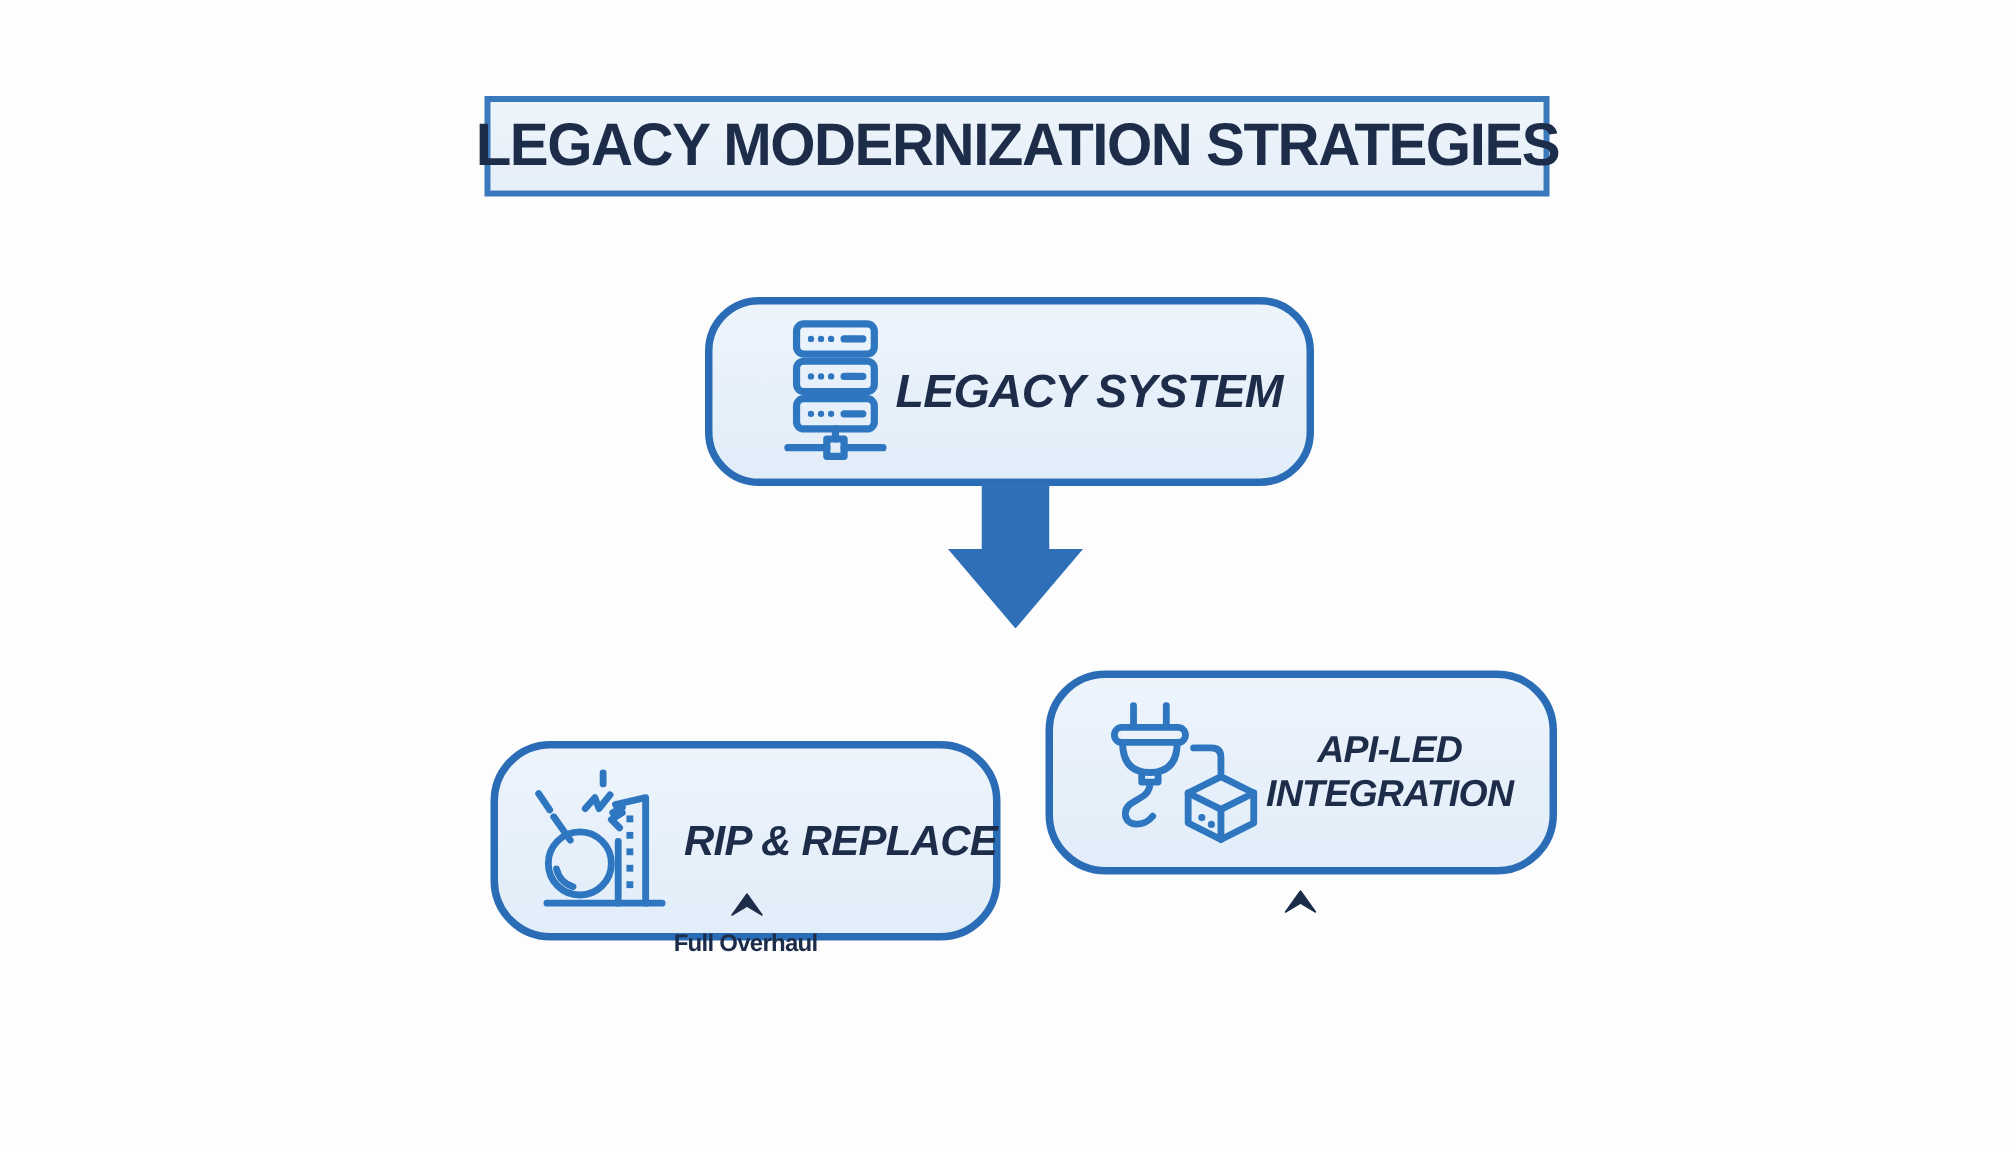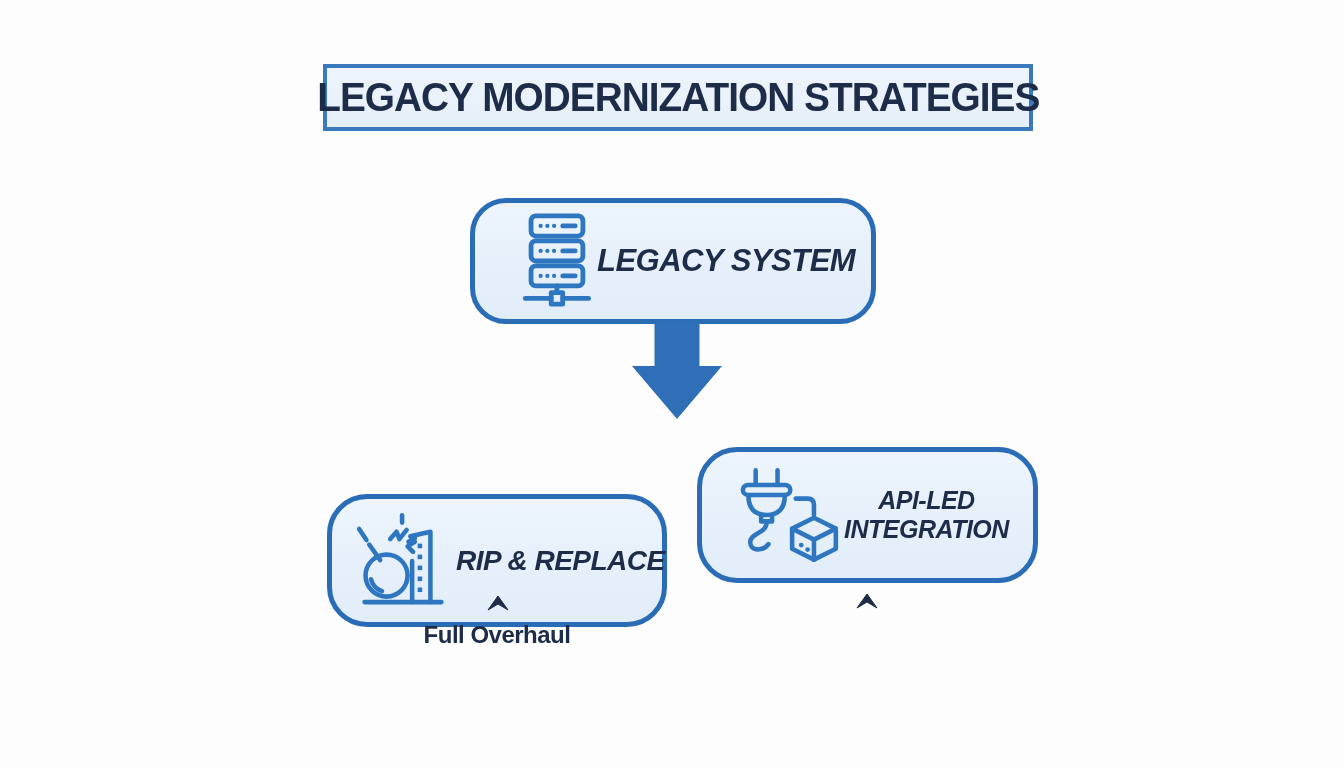--- a/index.html
+++ b/index.html
@@ -58,21 +58,21 @@
     background:#2e6fb8;
     clip-path:polygon(25% 0,75% 0,75% 46%,100% 46%,50% 100%,0 46%,25% 46%);
   }
 
   
   .caret{position:absolute;width:22px;height:16px;transform:translateX(-50%);}
   .caret-left{left:498px;top:595px;}
   .caret-right{left:867px;top:593px;}
   .caption{
     position:absolute;top:621px;transform:translateX(-50%);
-    font-size:24px;font-weight:700;color:#1d2c48;letter-spacing:-0.5px;
+    font-size:16px;font-weight:700;color:#1d2c48;letter-spacing:-0.5px;
     white-space:nowrap;
   }
   .caption-left{left:497px;}
   .caption-right{left:868px;}
 
   
   .ic{stroke:#2e77c0;fill:none;stroke-width:5;stroke-linecap:round;stroke-linejoin:round;}
   .ic-fill{fill:#2e77c0;stroke:none;}
 </style>
 </head>

